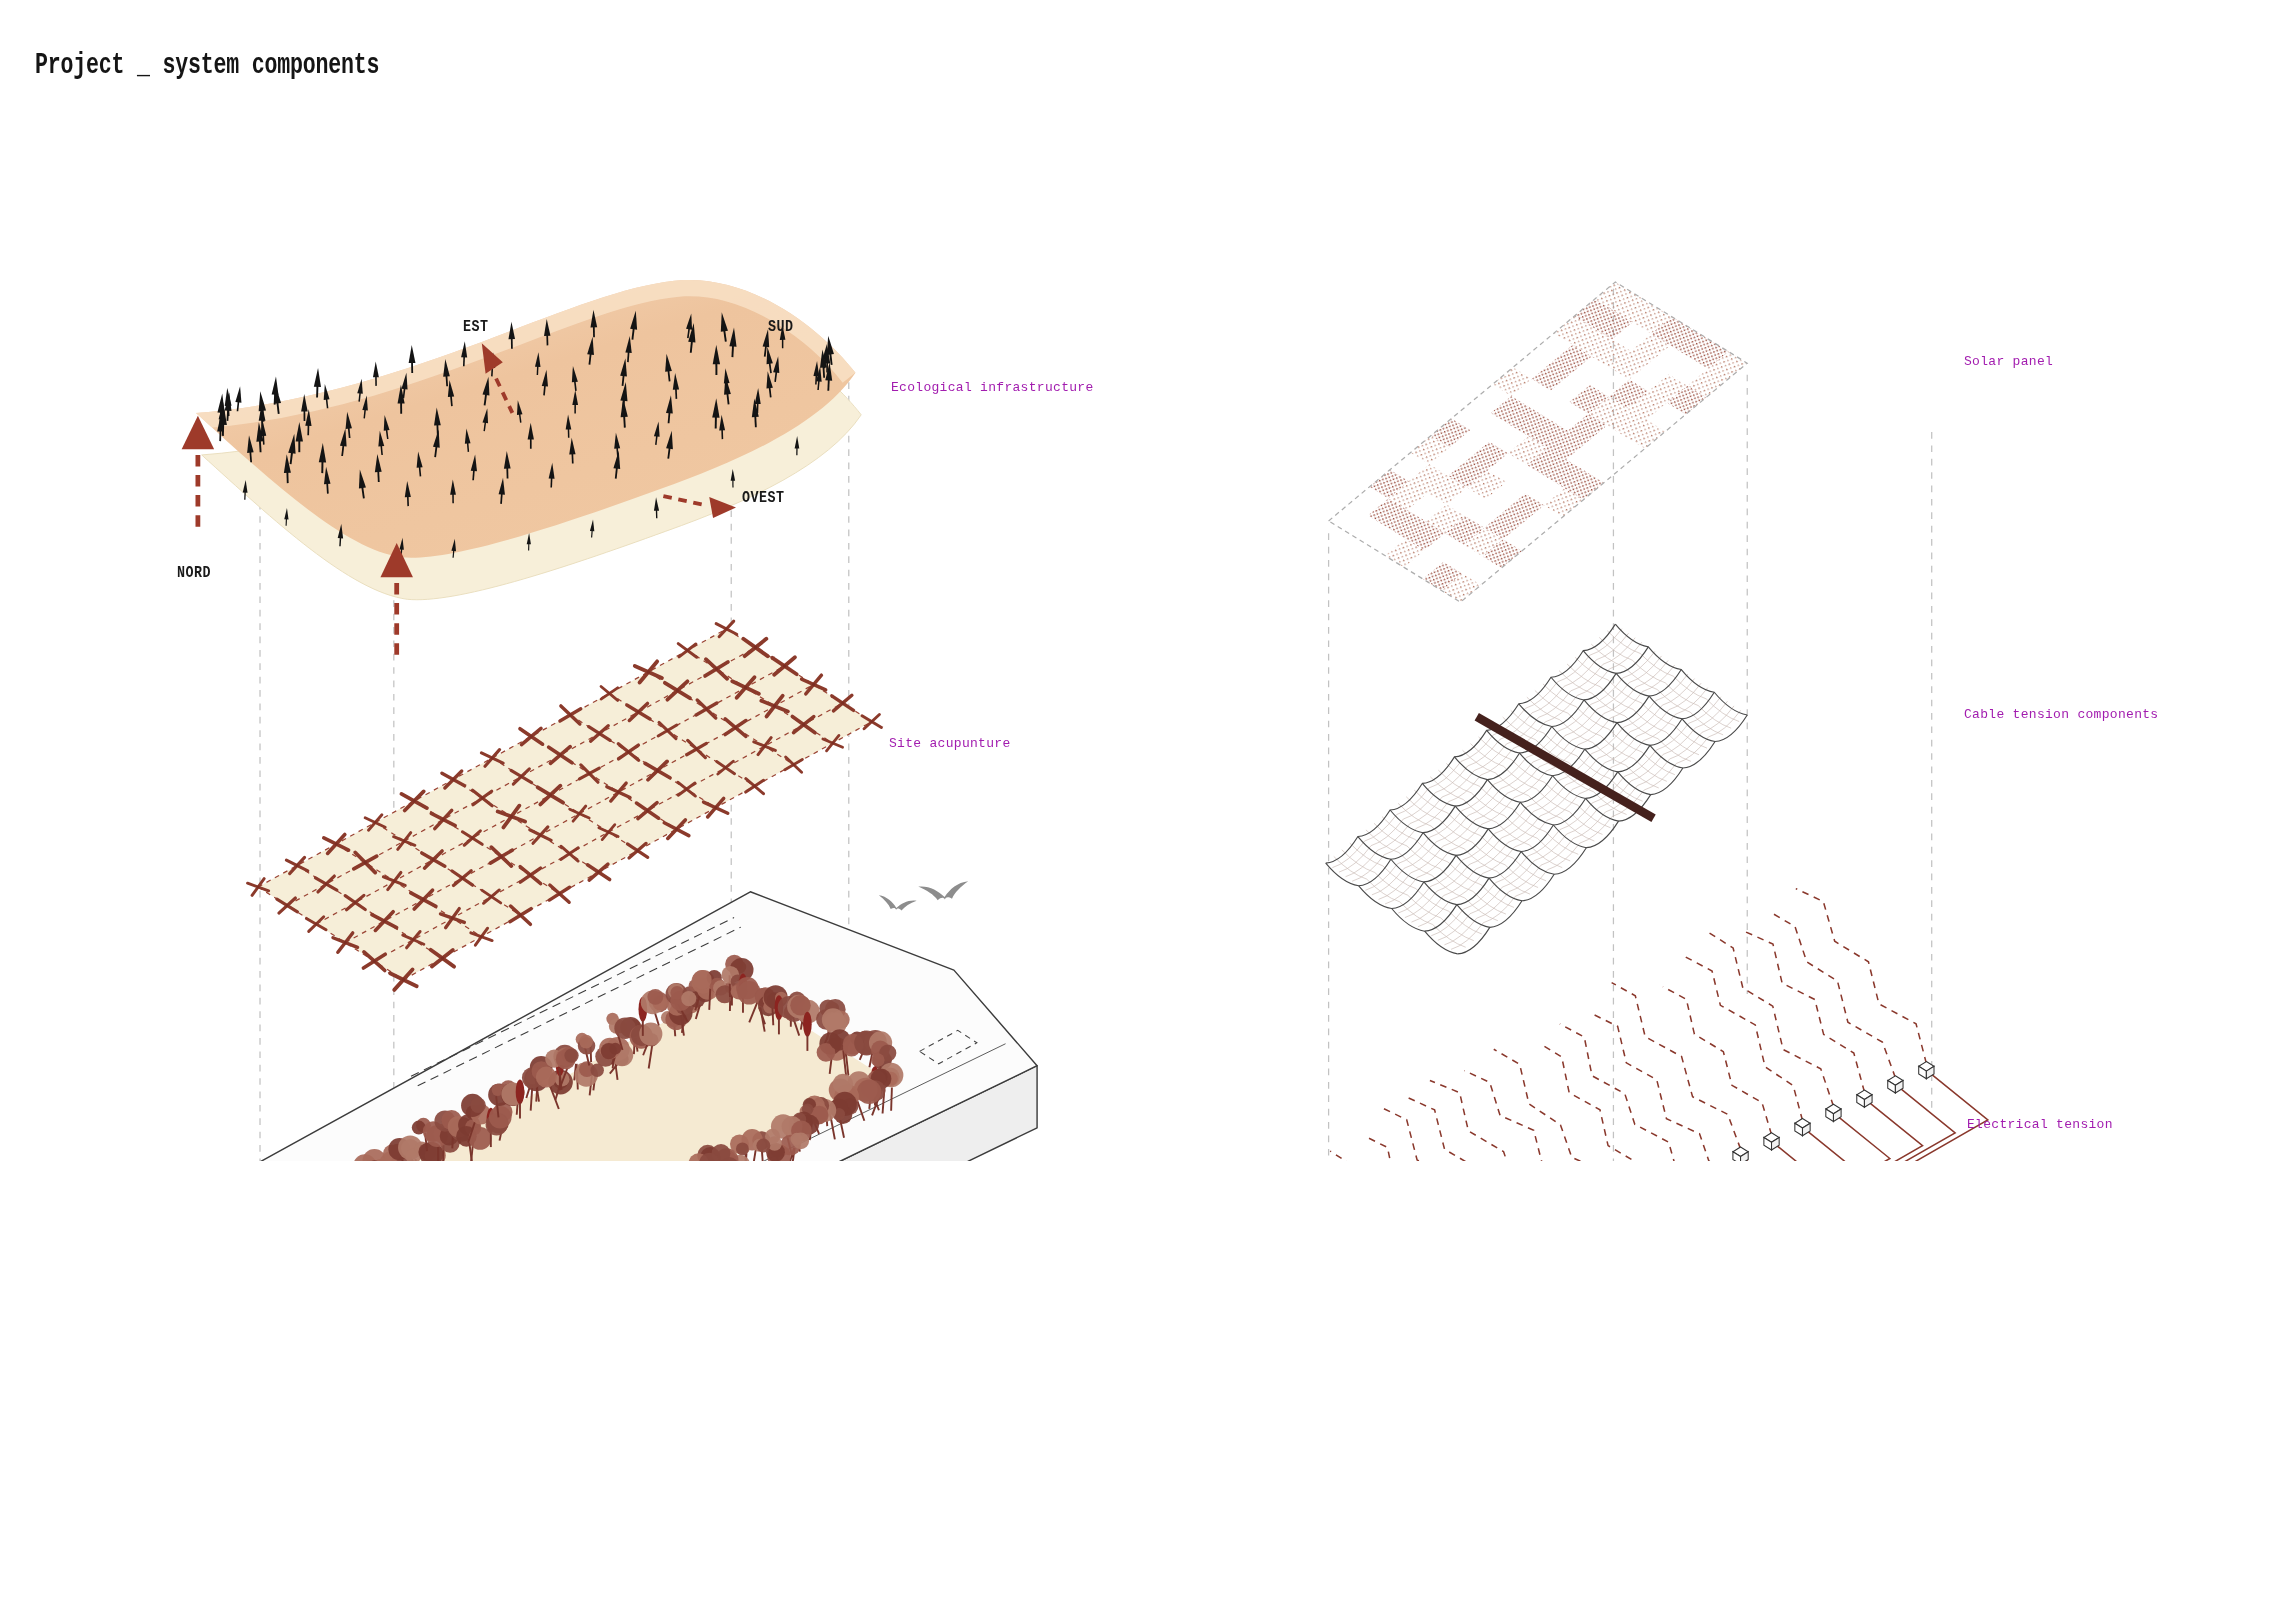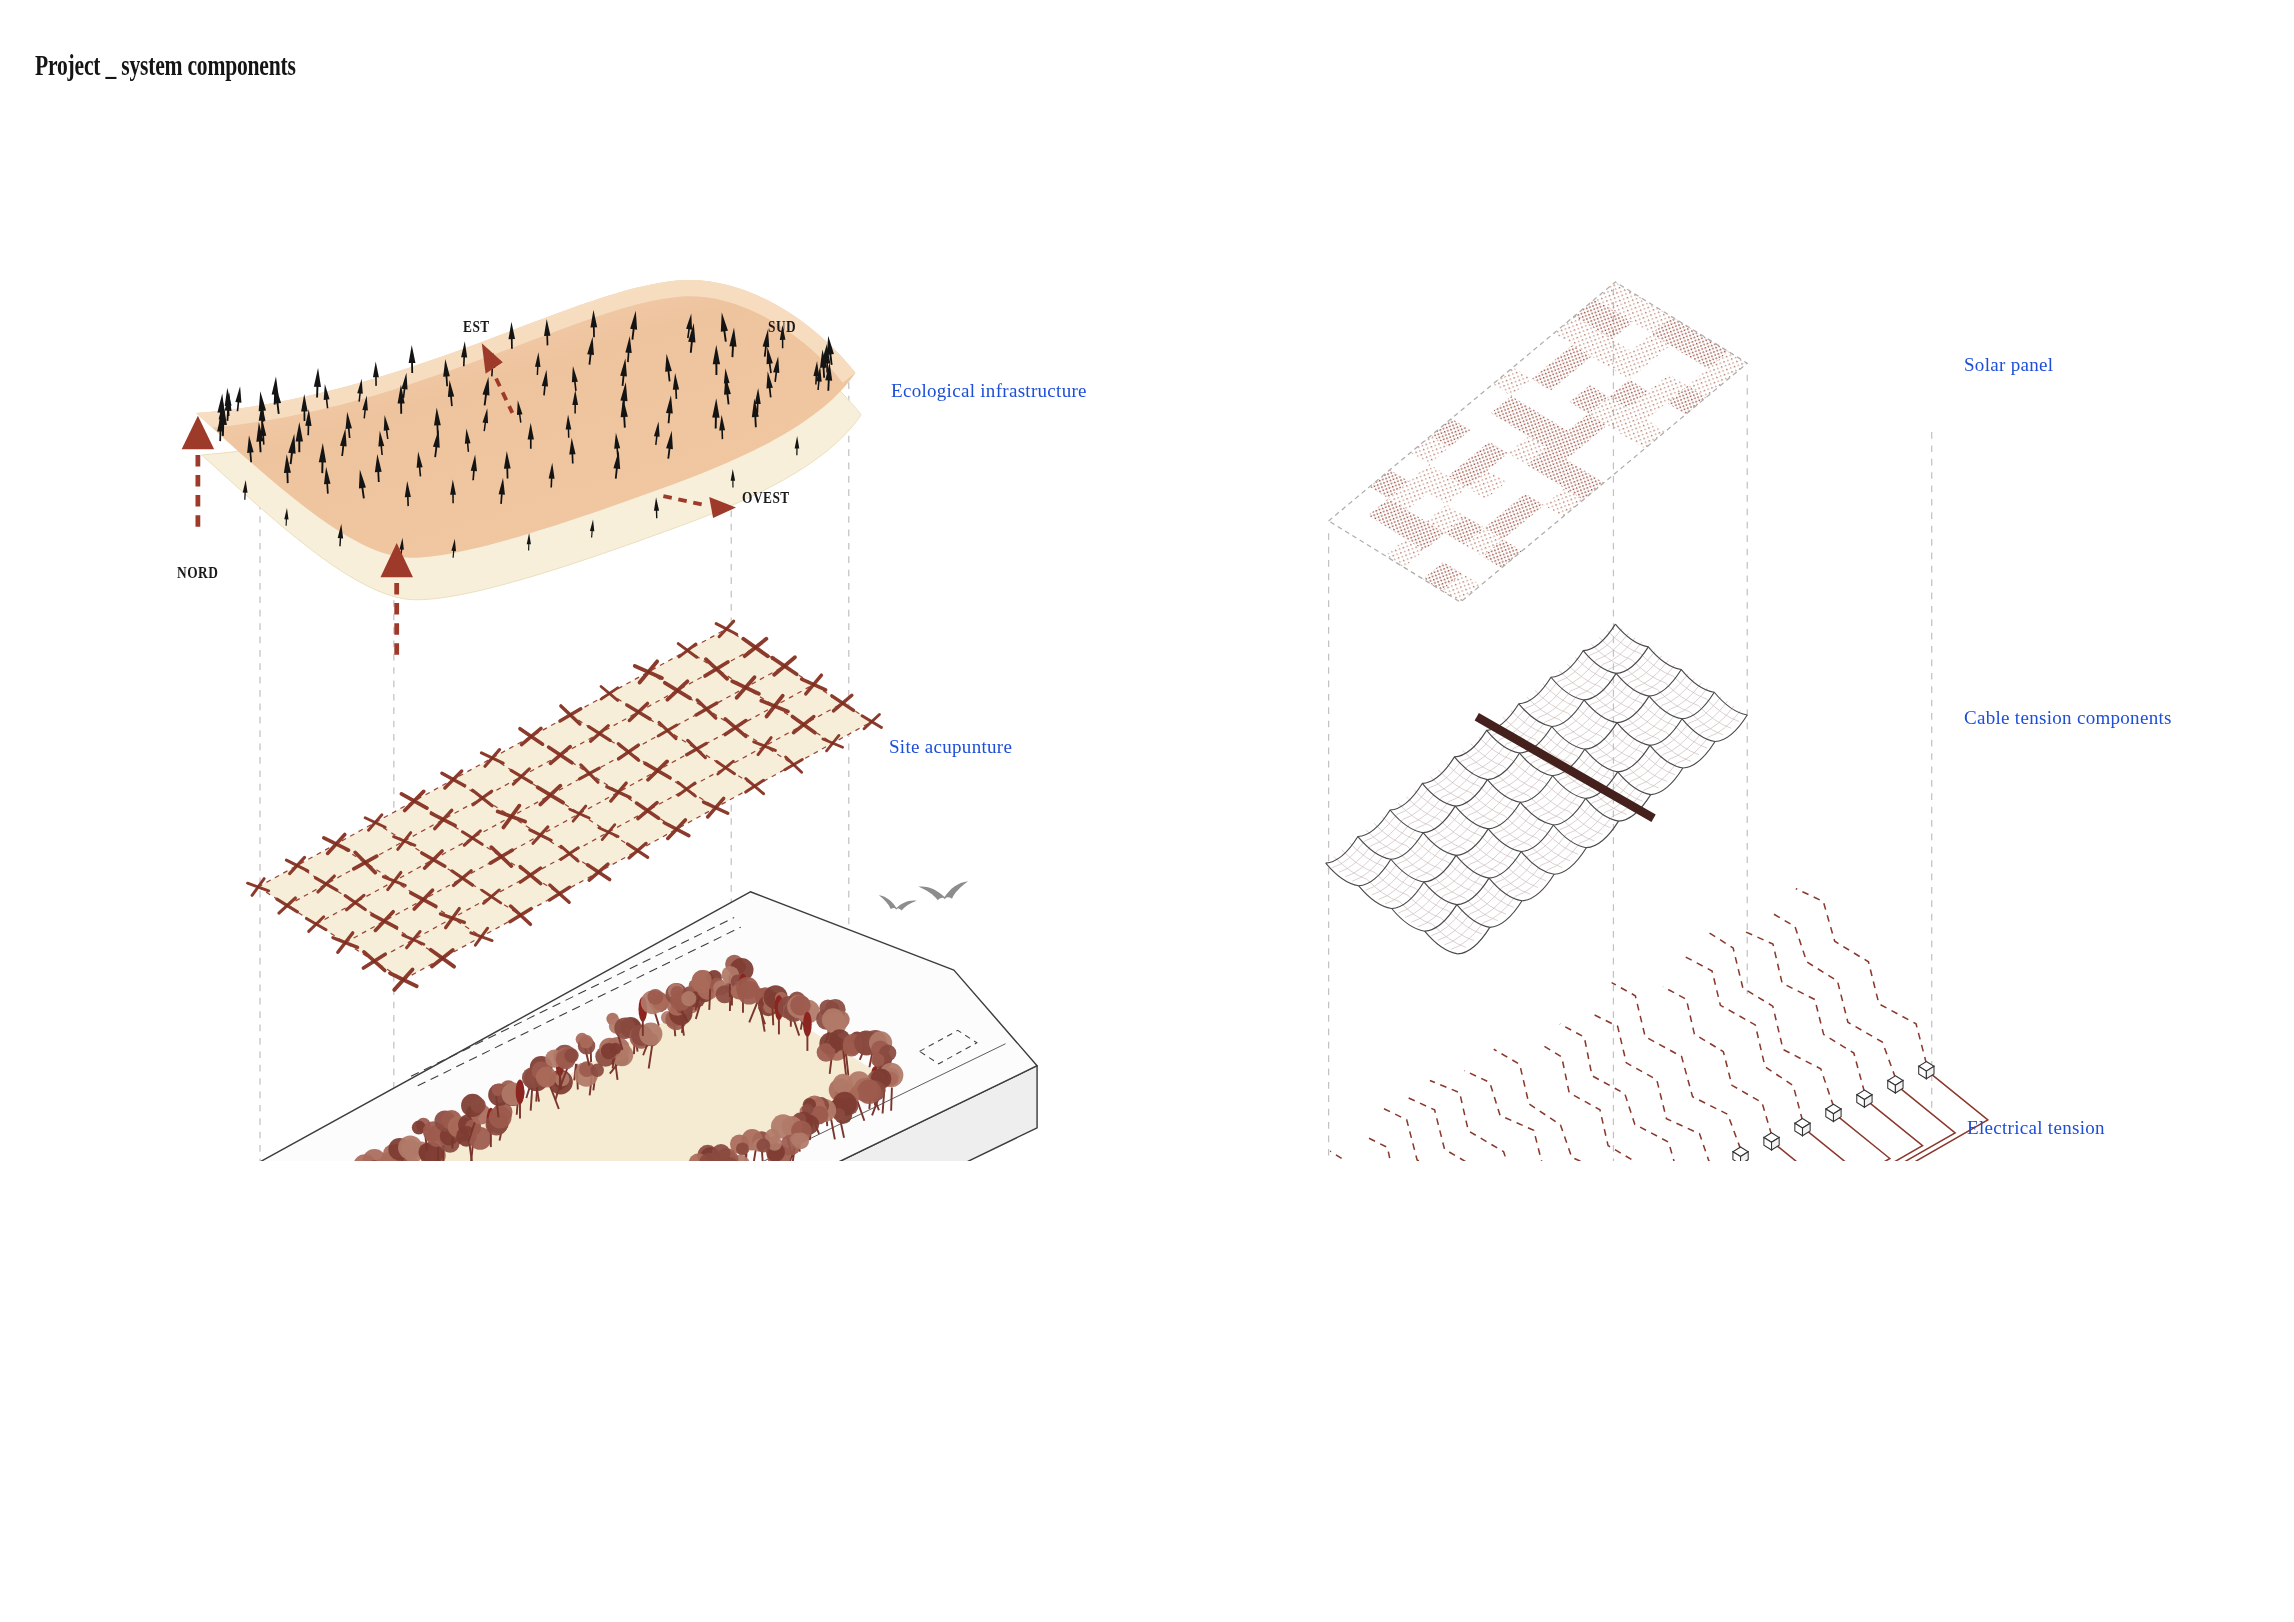--- a/index.html
+++ b/index.html
@@ -1,21 +1,21 @@
 <!DOCTYPE html>
 <html><head>
 <meta charset="utf-8">
 <style>
   html,body{margin:0;padding:0;background:#ffffff;}
   #page{position:relative;width:2294px;height:1161px;background:#ffffff;overflow:hidden;
-        font-family:Liberation Serif, serif;}
+        font-family:Liberation Mono, monospace;}
   #art{position:absolute;left:0;top:0;}
   .page-title{position:absolute;left:35px;top:48px;font-size:30px;font-weight:700;color:#151515;
         letter-spacing:-0.3px;transform:scaleX(0.72);transform-origin:left top;white-space:nowrap;}
-  .layer-label{position:absolute;font-size:19px;color:#1d4ed8;letter-spacing:0.3px;white-space:nowrap;}
+  .layer-label{position:absolute;font-size:13px;color:#a21caf;letter-spacing:0.3px;white-space:nowrap;}
   .compass-label{position:absolute;font-size:16.3px;font-weight:700;color:#1a1a1a;letter-spacing:0.6px;
         transform:scaleX(0.82);transform-origin:left top;white-space:nowrap;}
   #lbl-eco{left:891px;top:380px;}
   #lbl-land{left:889px;top:736px;}
   #lbl-site{left:868px;top:1220px;}
   #lbl-solar{left:1964px;top:354px;}
   #lbl-cable{left:1964px;top:707px;}
   #lbl-elec{left:1967px;top:1117px;}
   #lbl-nord{left:177px;top:563px;}
   #lbl-est{left:463px;top:317px;}

